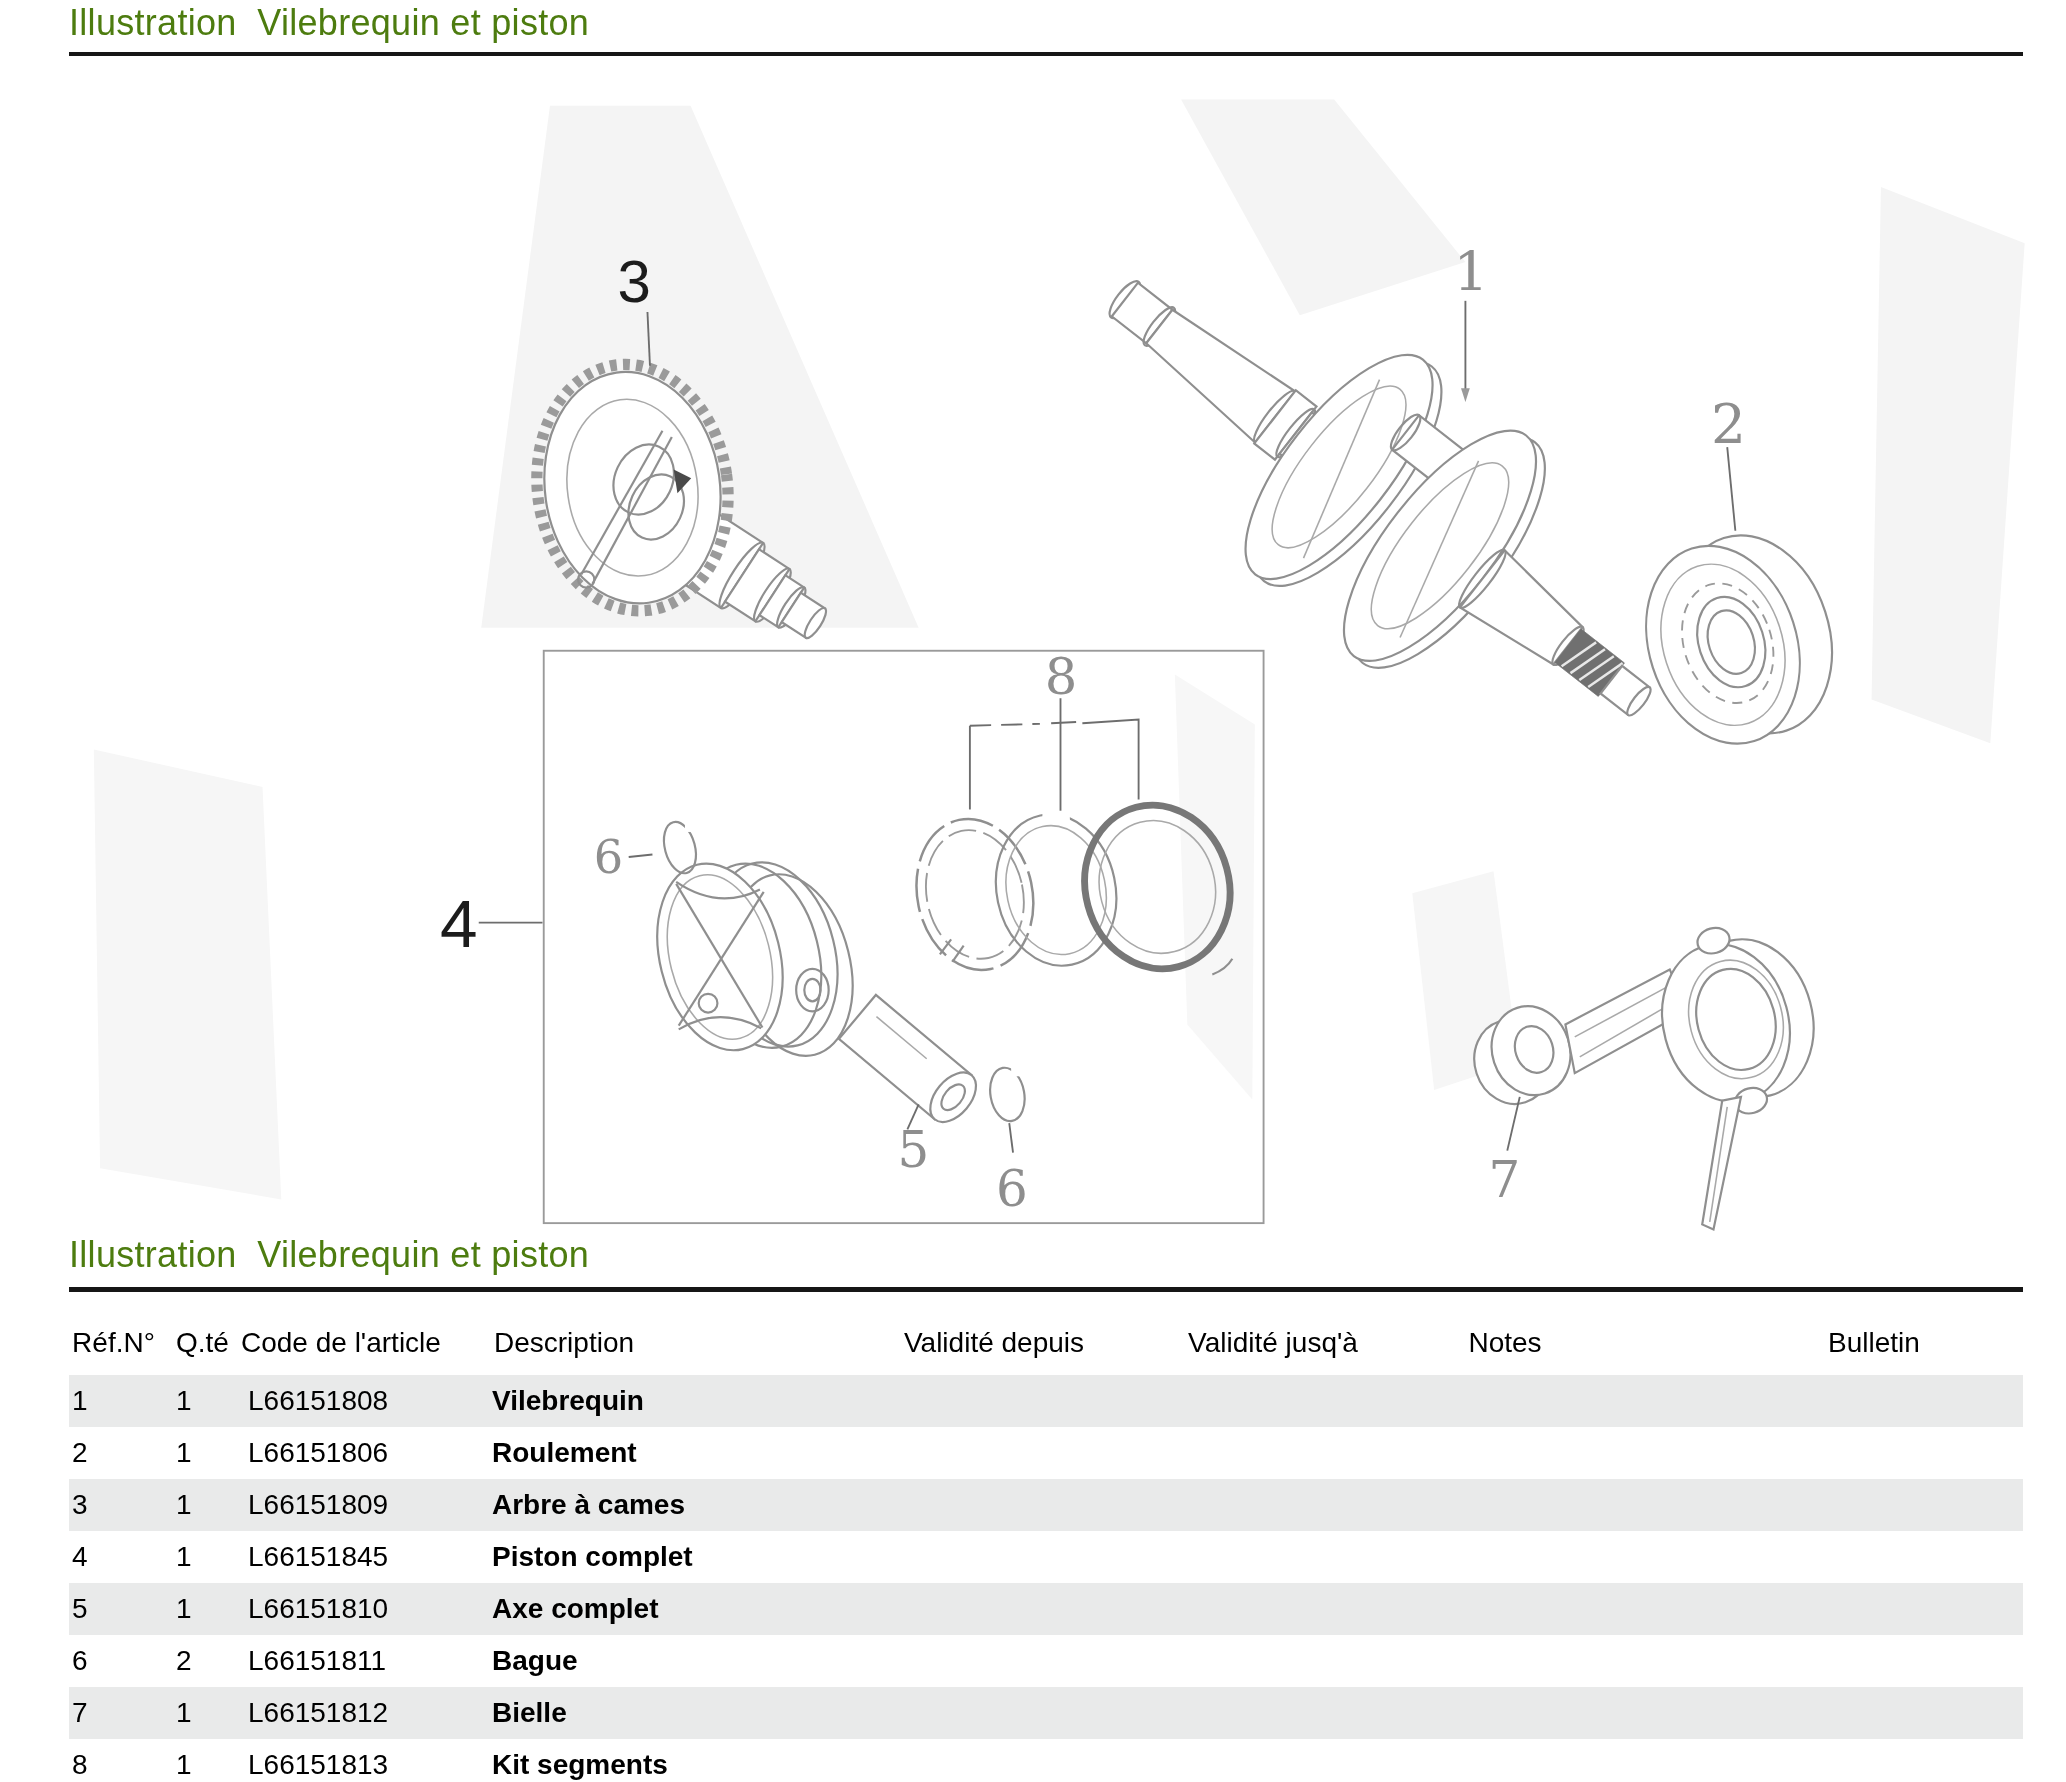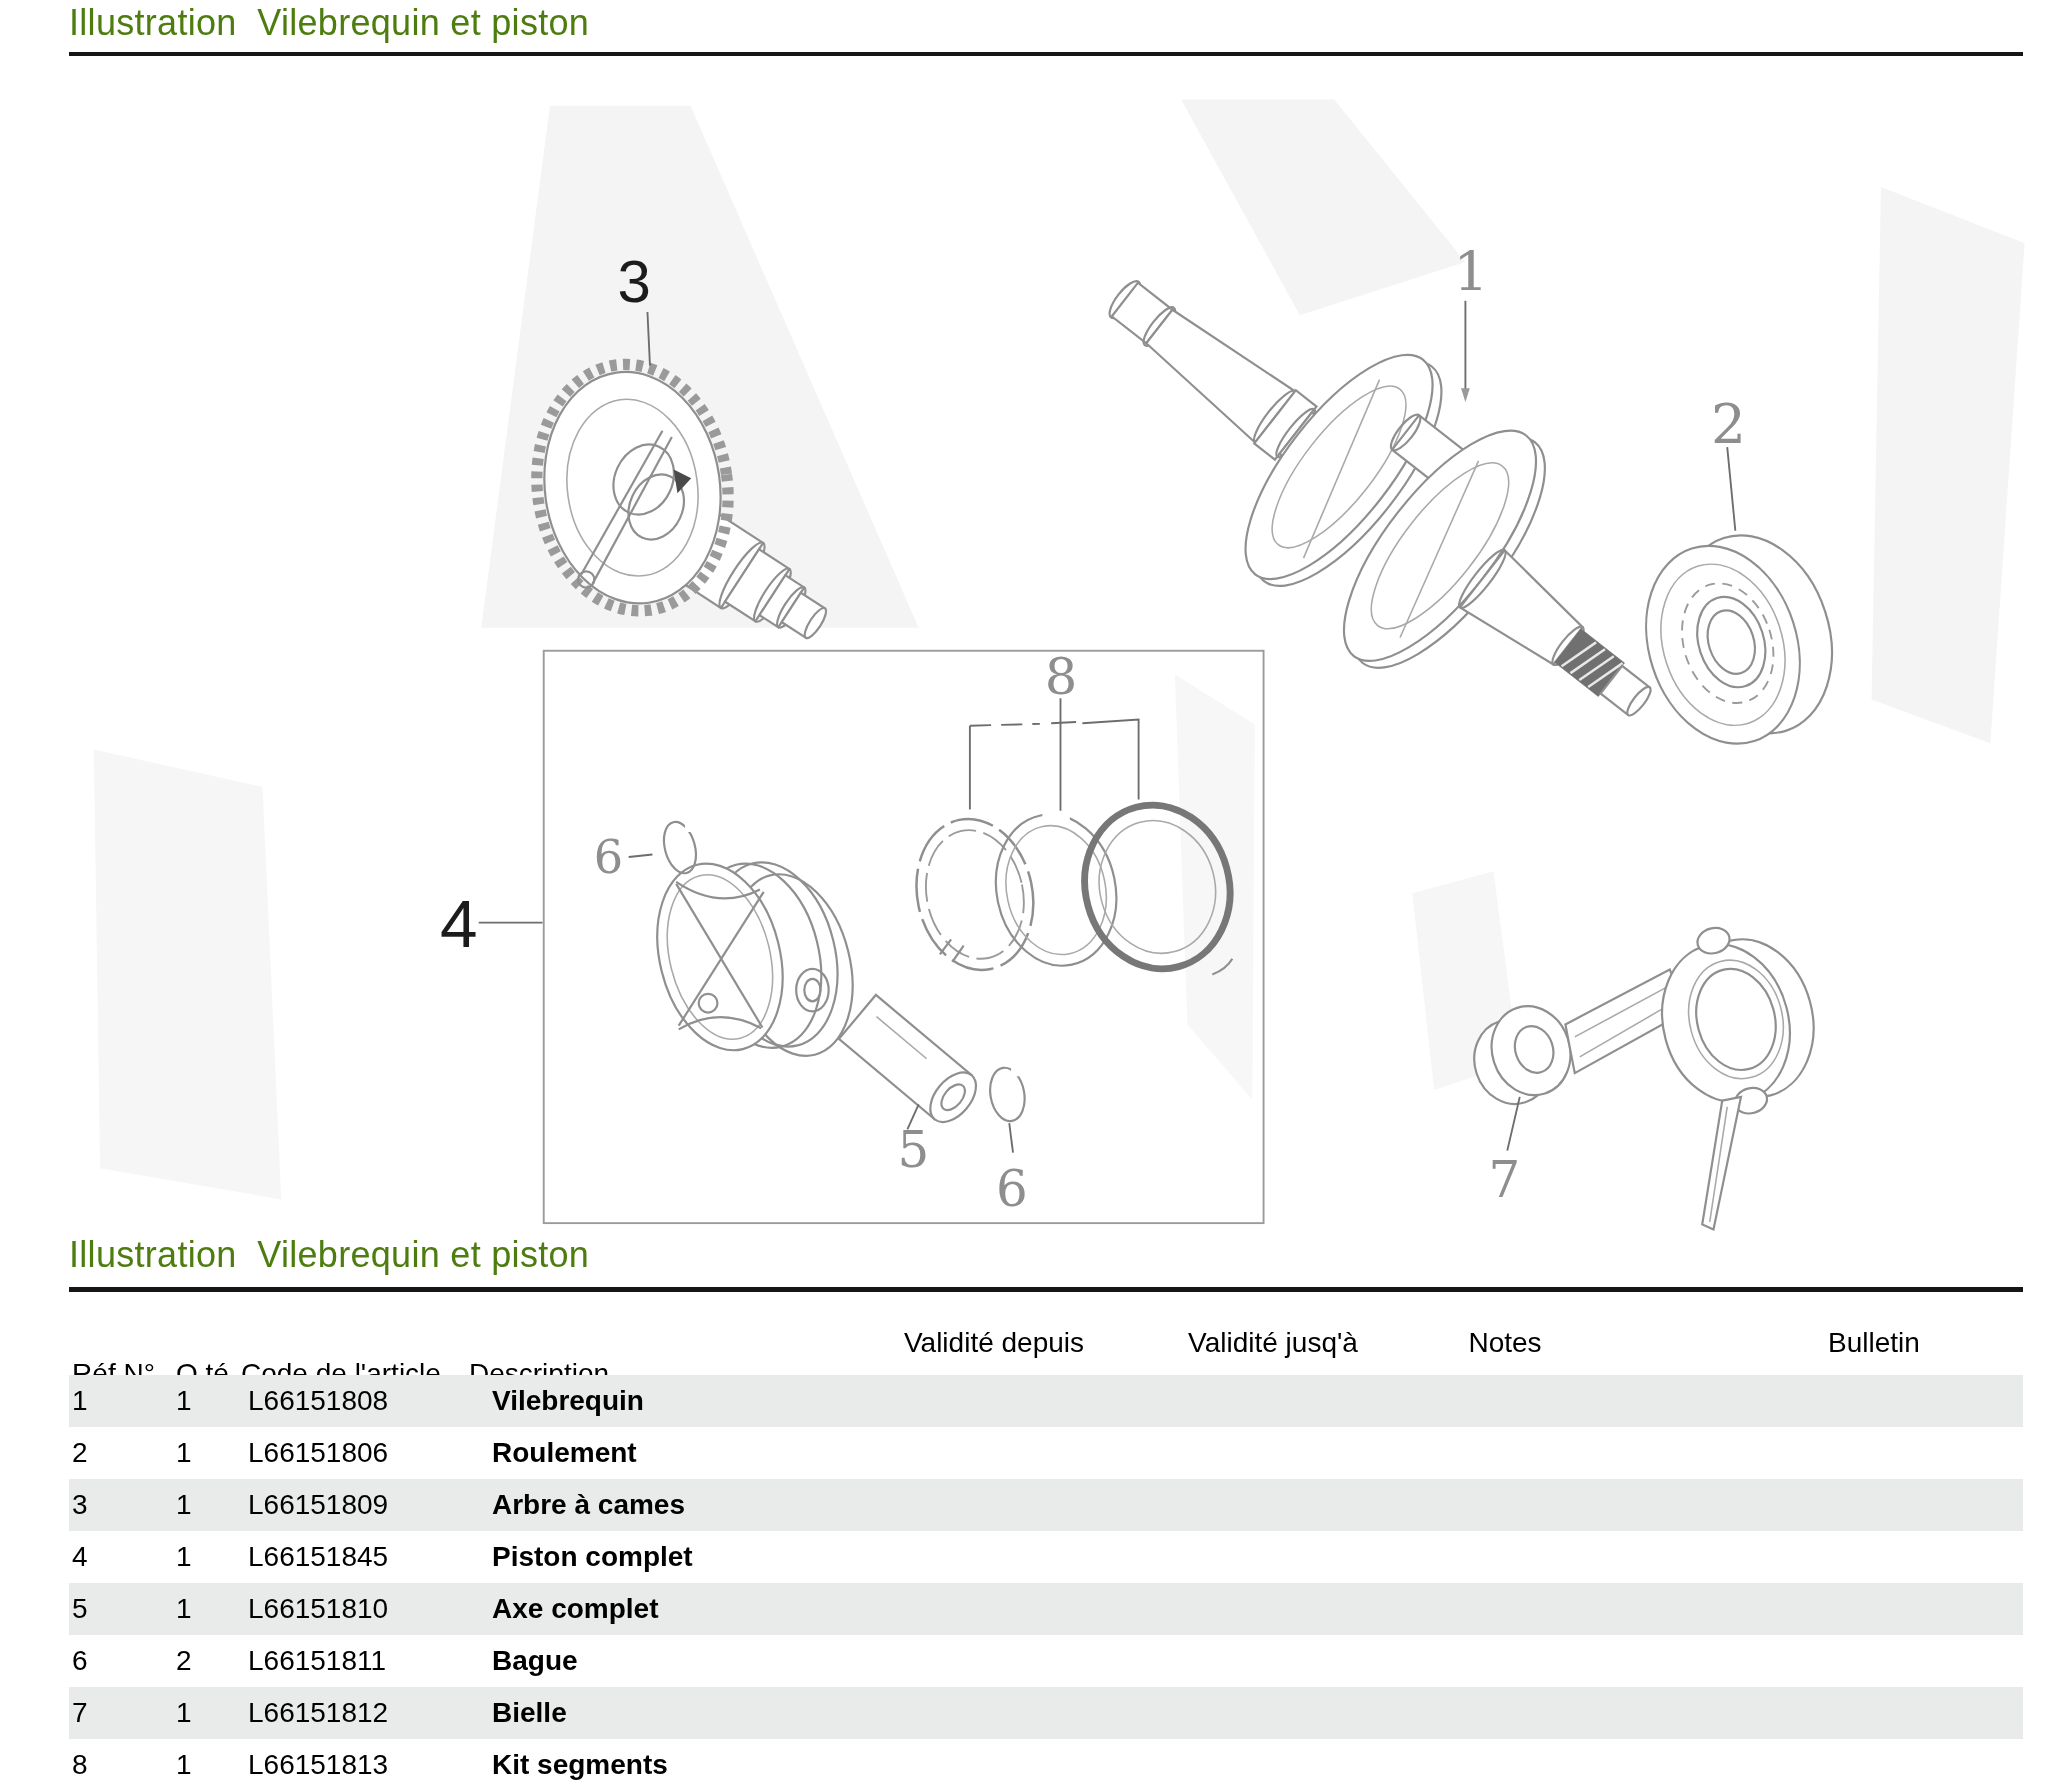--- a/index.html
+++ b/index.html
@@ -10,21 +10,21 @@
   #title-top{top:2.5px;}
   #title-table{top:1235px;}
   .rule{position:absolute;left:69px;width:1954px;background:#161616;}
   #rule-top{top:52px;height:4.4px;}
   #rule-table{top:1287px;height:5px;}
   svg.diagram{position:absolute;left:0;top:59px;}
 
   
   .thead{position:absolute;left:69px;top:1322px;width:1954px;height:42px;}
   .thead span{position:absolute;top:0;height:42px;line-height:42px;font-size:28px;color:#000;white-space:nowrap;}
-  .h-left{text-align:left;margin-top:31px;}
+  .h-left{text-align:left;}
   .h-center{transform:translateX(-50%);}
   .tbody{position:absolute;left:69px;top:1375px;width:1954px;}
   .trow{position:relative;height:52px;line-height:52px;}
   .trow:nth-child(odd){background:#e9eaea;}
   .trow span{position:absolute;top:0;height:52px;font-size:28px;color:#000;white-space:nowrap;}
   .c-ref{left:3.1px;}
   .c-qty{left:107px;}
   .c-code{left:179px;}
   .c-desc{left:423px;font-weight:bold;}
 
@@ -236,21 +236,21 @@
   </g>
 </svg>
 
 <div class="page-title" id="title-table">Illustration  Vilebrequin et piston</div>
 <div class="rule" id="rule-table"></div>
 
 <div class="thead">
   <span class="h-left" style="left:3.1px">Réf.N°</span>
   <span class="h-left" style="left:107px">Q.té</span>
   <span class="h-left" style="left:172px">Code de l'article</span>
-  <span class="h-left" style="left:400px">Description</span>
+  <span class="h-left" style="left:425px">Description</span>
   <span class="h-center" style="left:925px">Validité depuis</span>
   <span class="h-center" style="left:1204px">Validité jusq'à</span>
   <span class="h-center" style="left:1436px">Notes</span>
   <span class="h-center" style="left:1805px">Bulletin</span>
 </div>
 
 <div class="tbody">
   <div class="trow">
     <span class="c-ref">1</span>
     <span class="c-qty">1</span>

